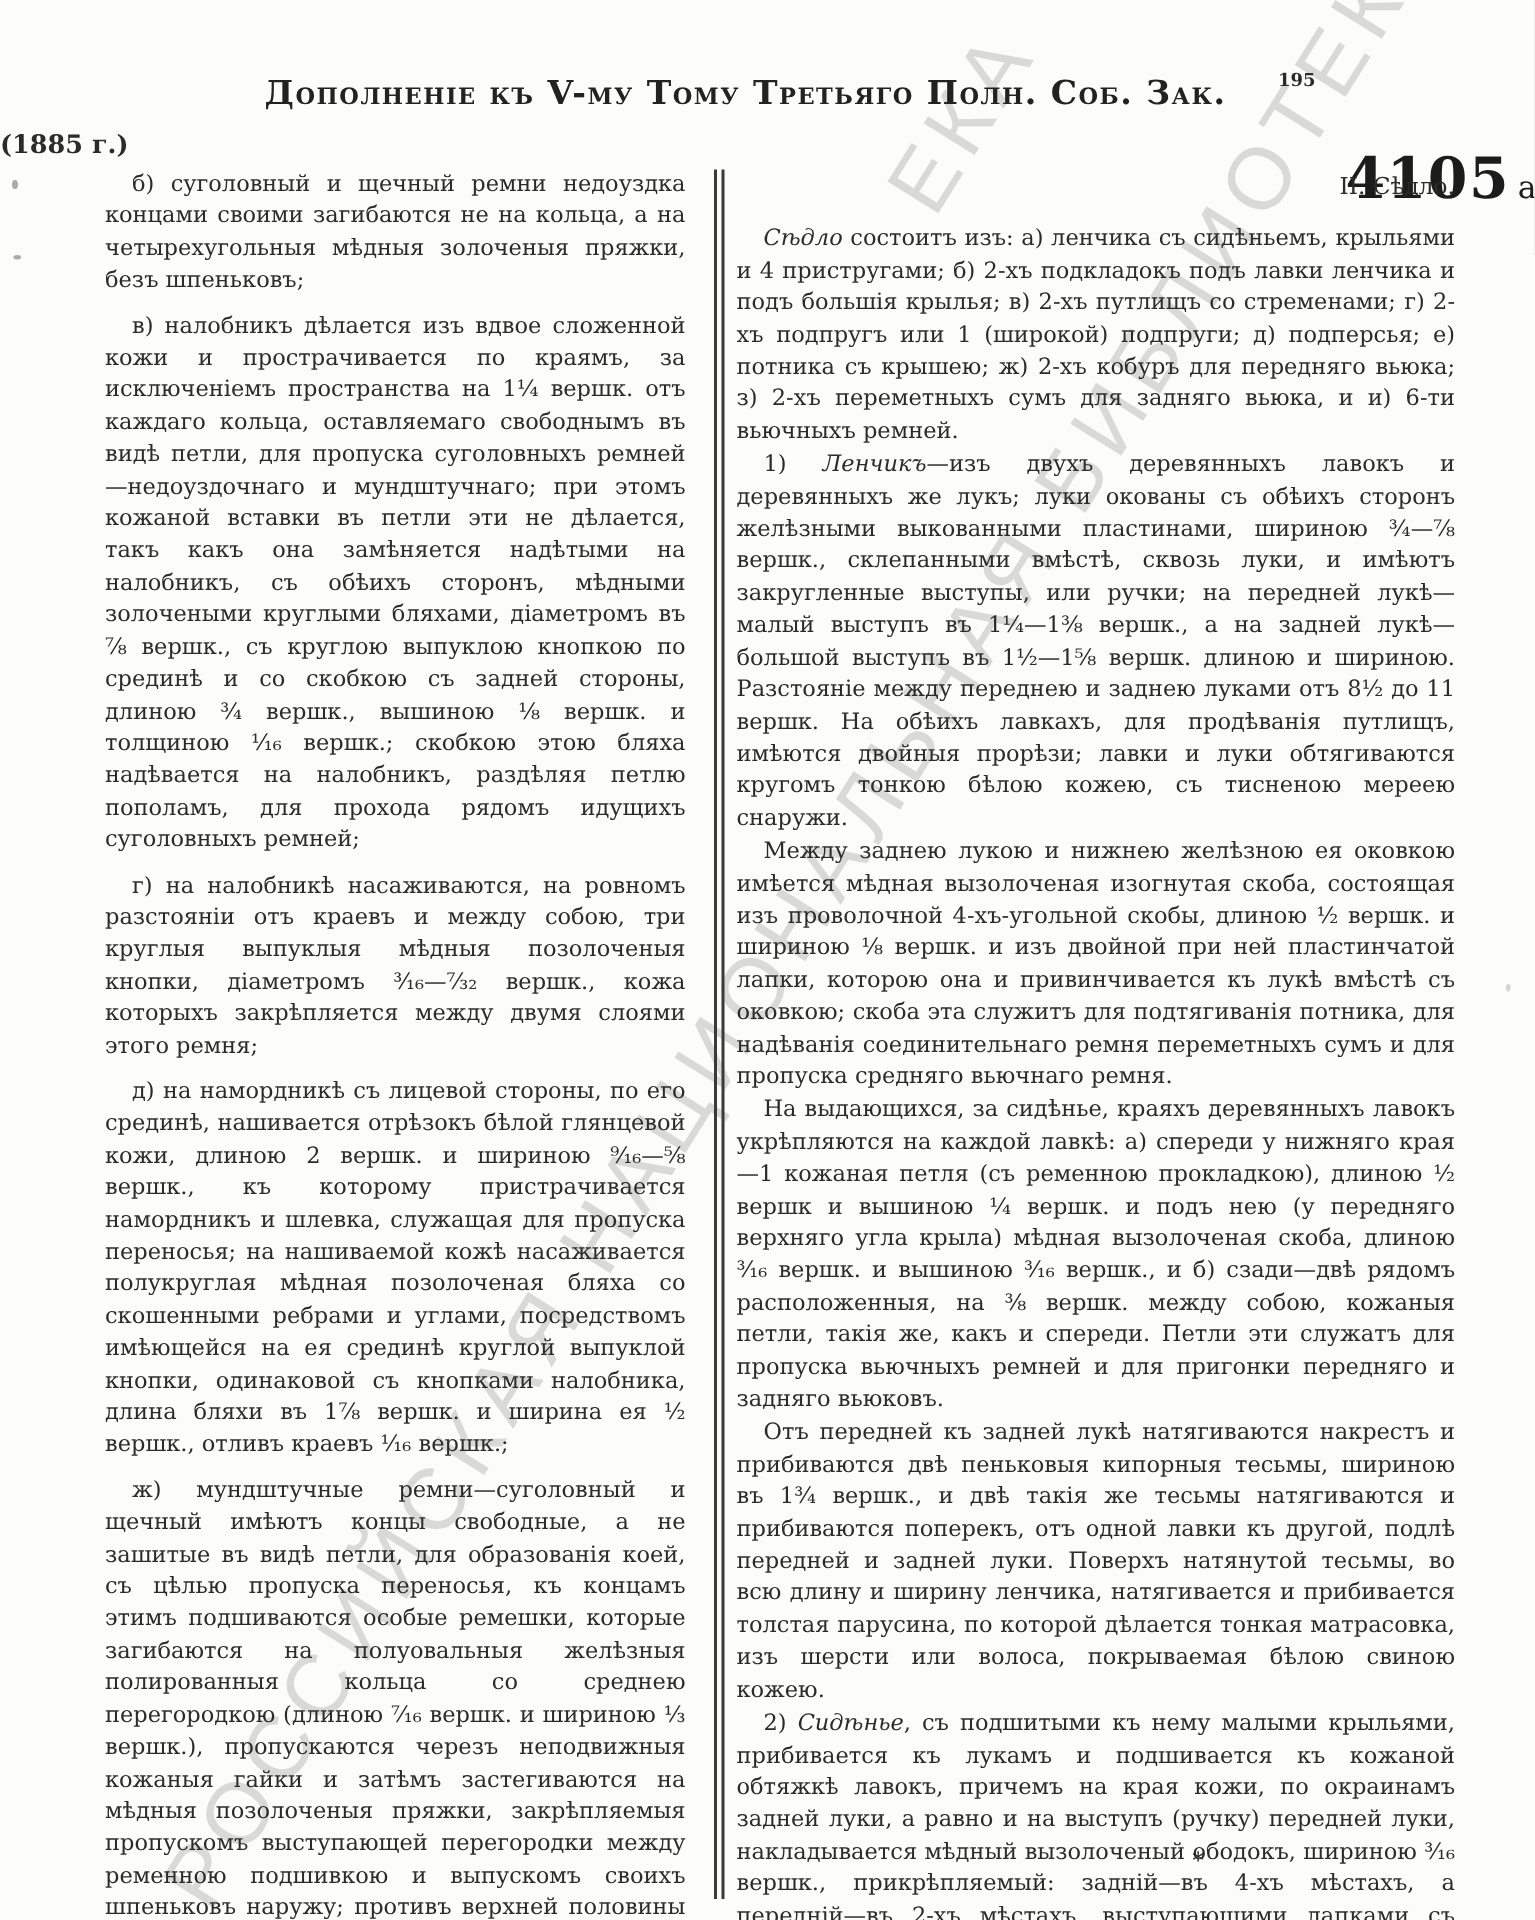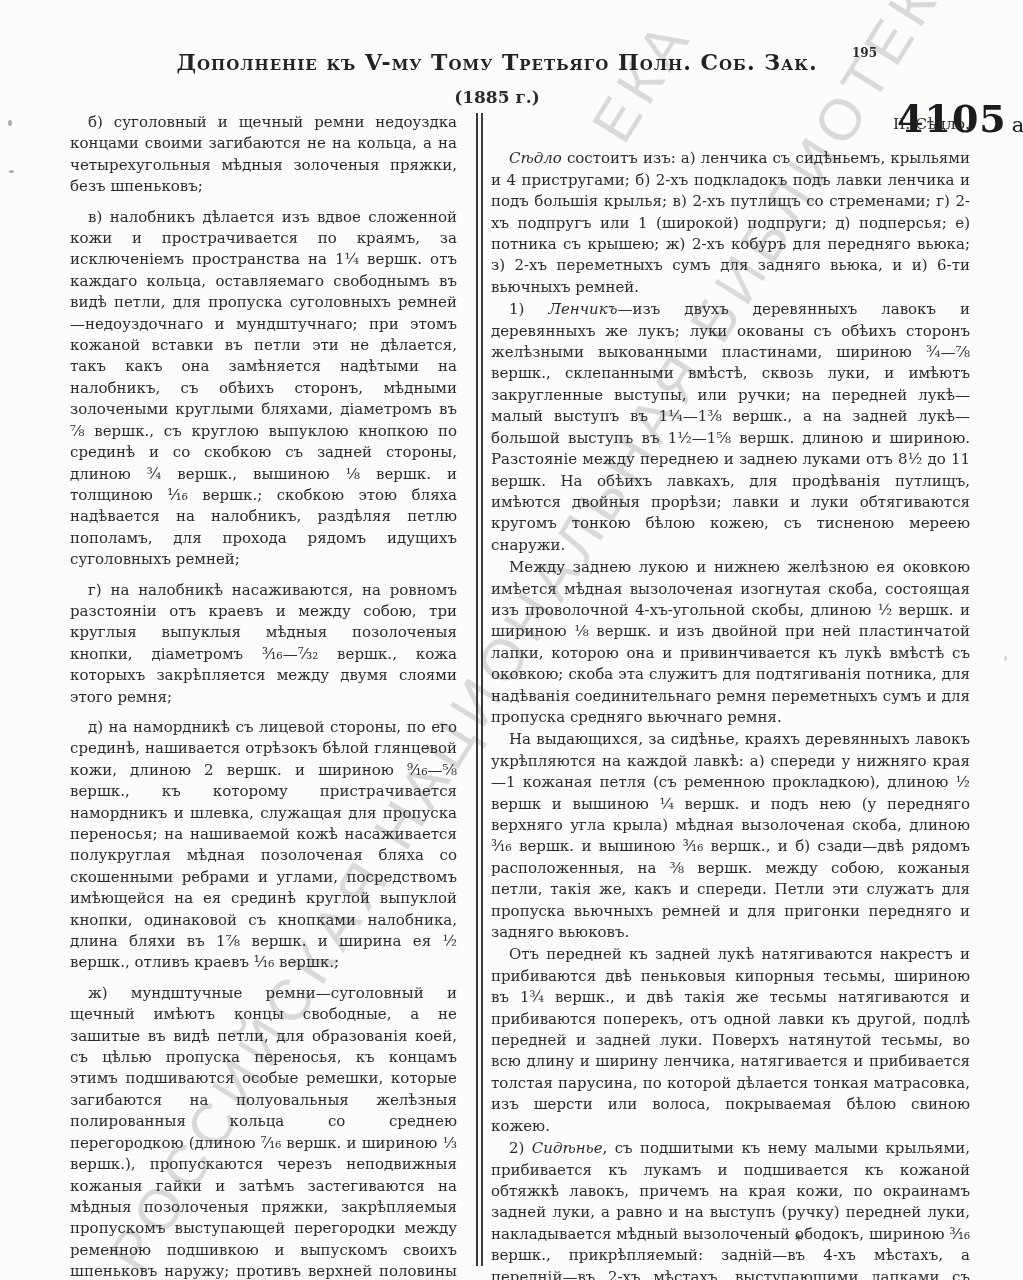--- a/index.html
+++ b/index.html
@@ -48,21 +48,21 @@
   .page-number {
     position: absolute;
     top: 46px; left: 852px;
     font-size: 12px;
     font-weight: 700;
     z-index: 2;
   }
   .year-line {
     position: absolute;
     top: 87px; left: 0; width: 994px;
-    text-align: center;
+    text-align: left;
     font-size: 17px;
     font-weight: 600;
     z-index: 2;
   }
   .doc-number {
     position: absolute;
     top: 96px; left: 897px;
     font-size: 38px;
     font-weight: 700;
     letter-spacing: 1px;

